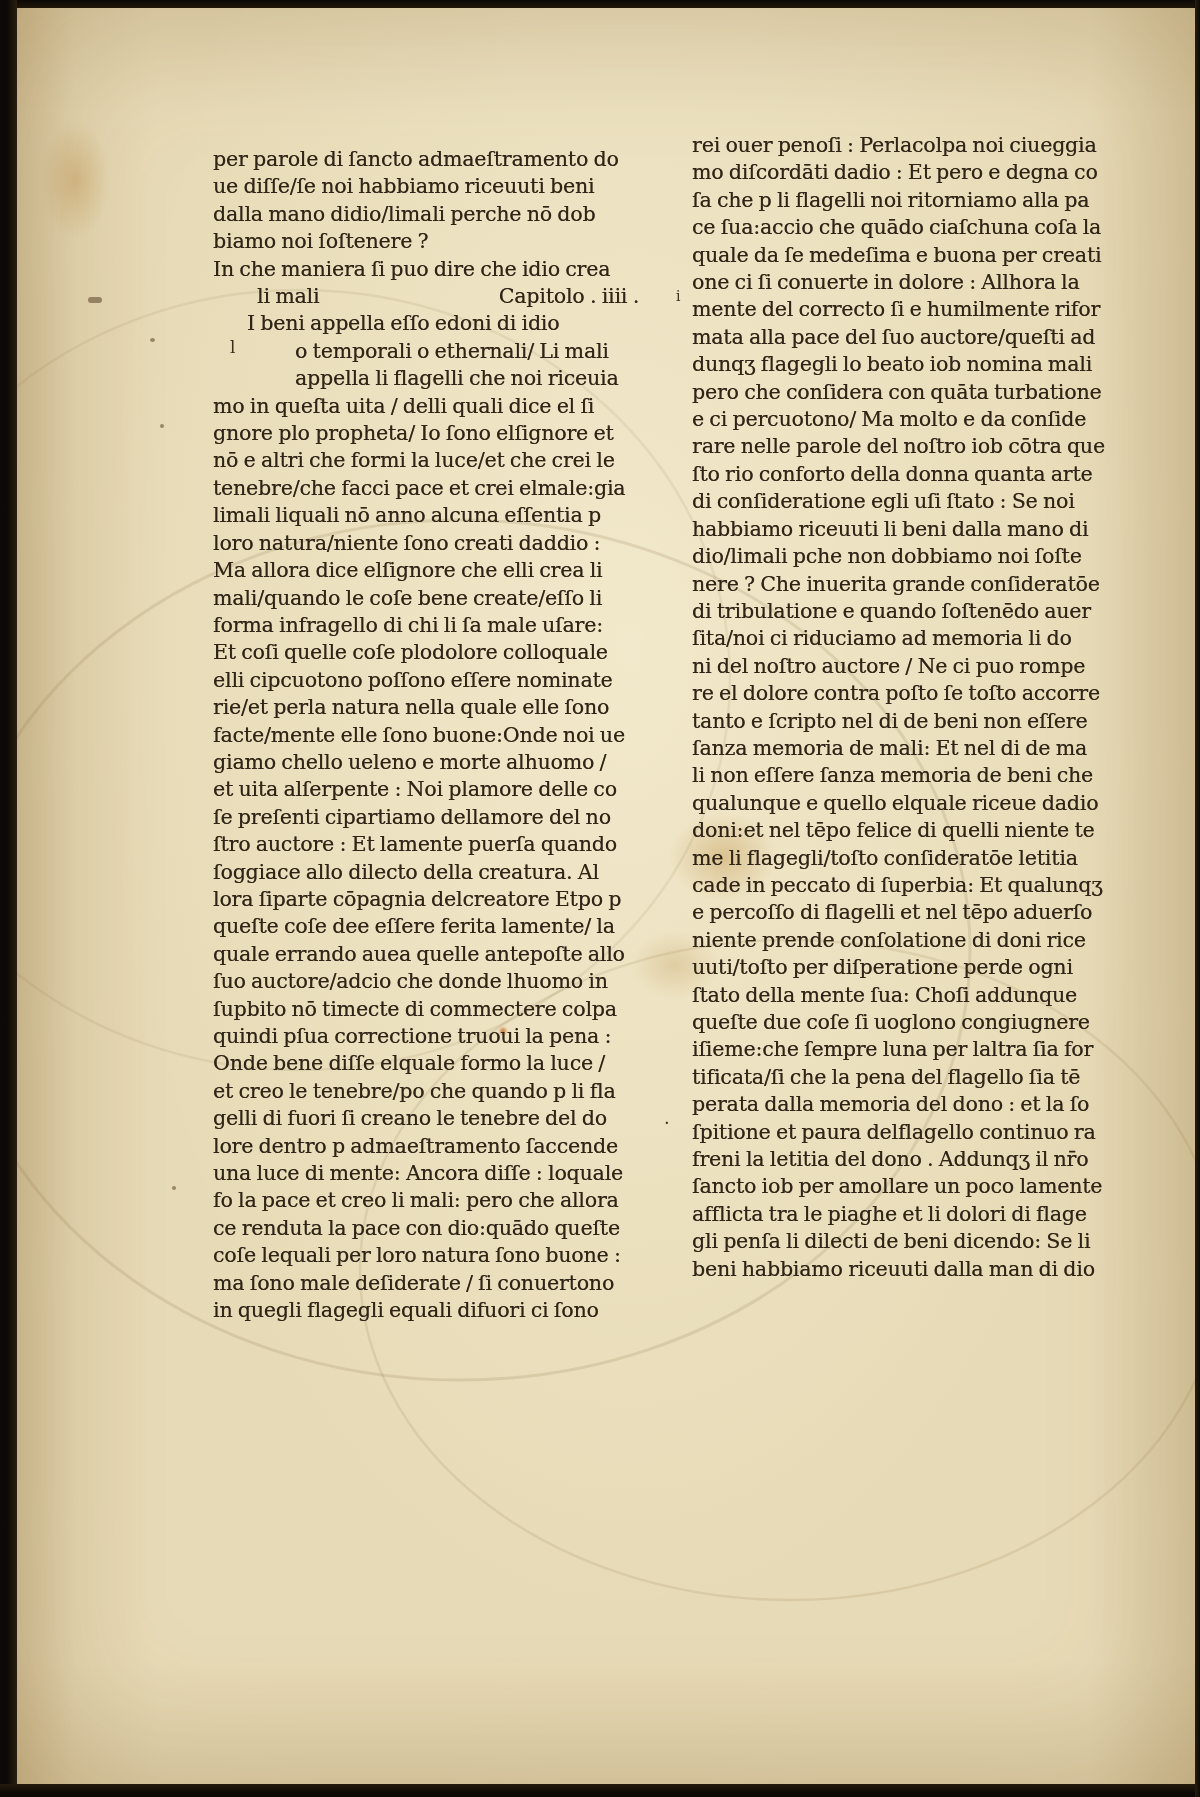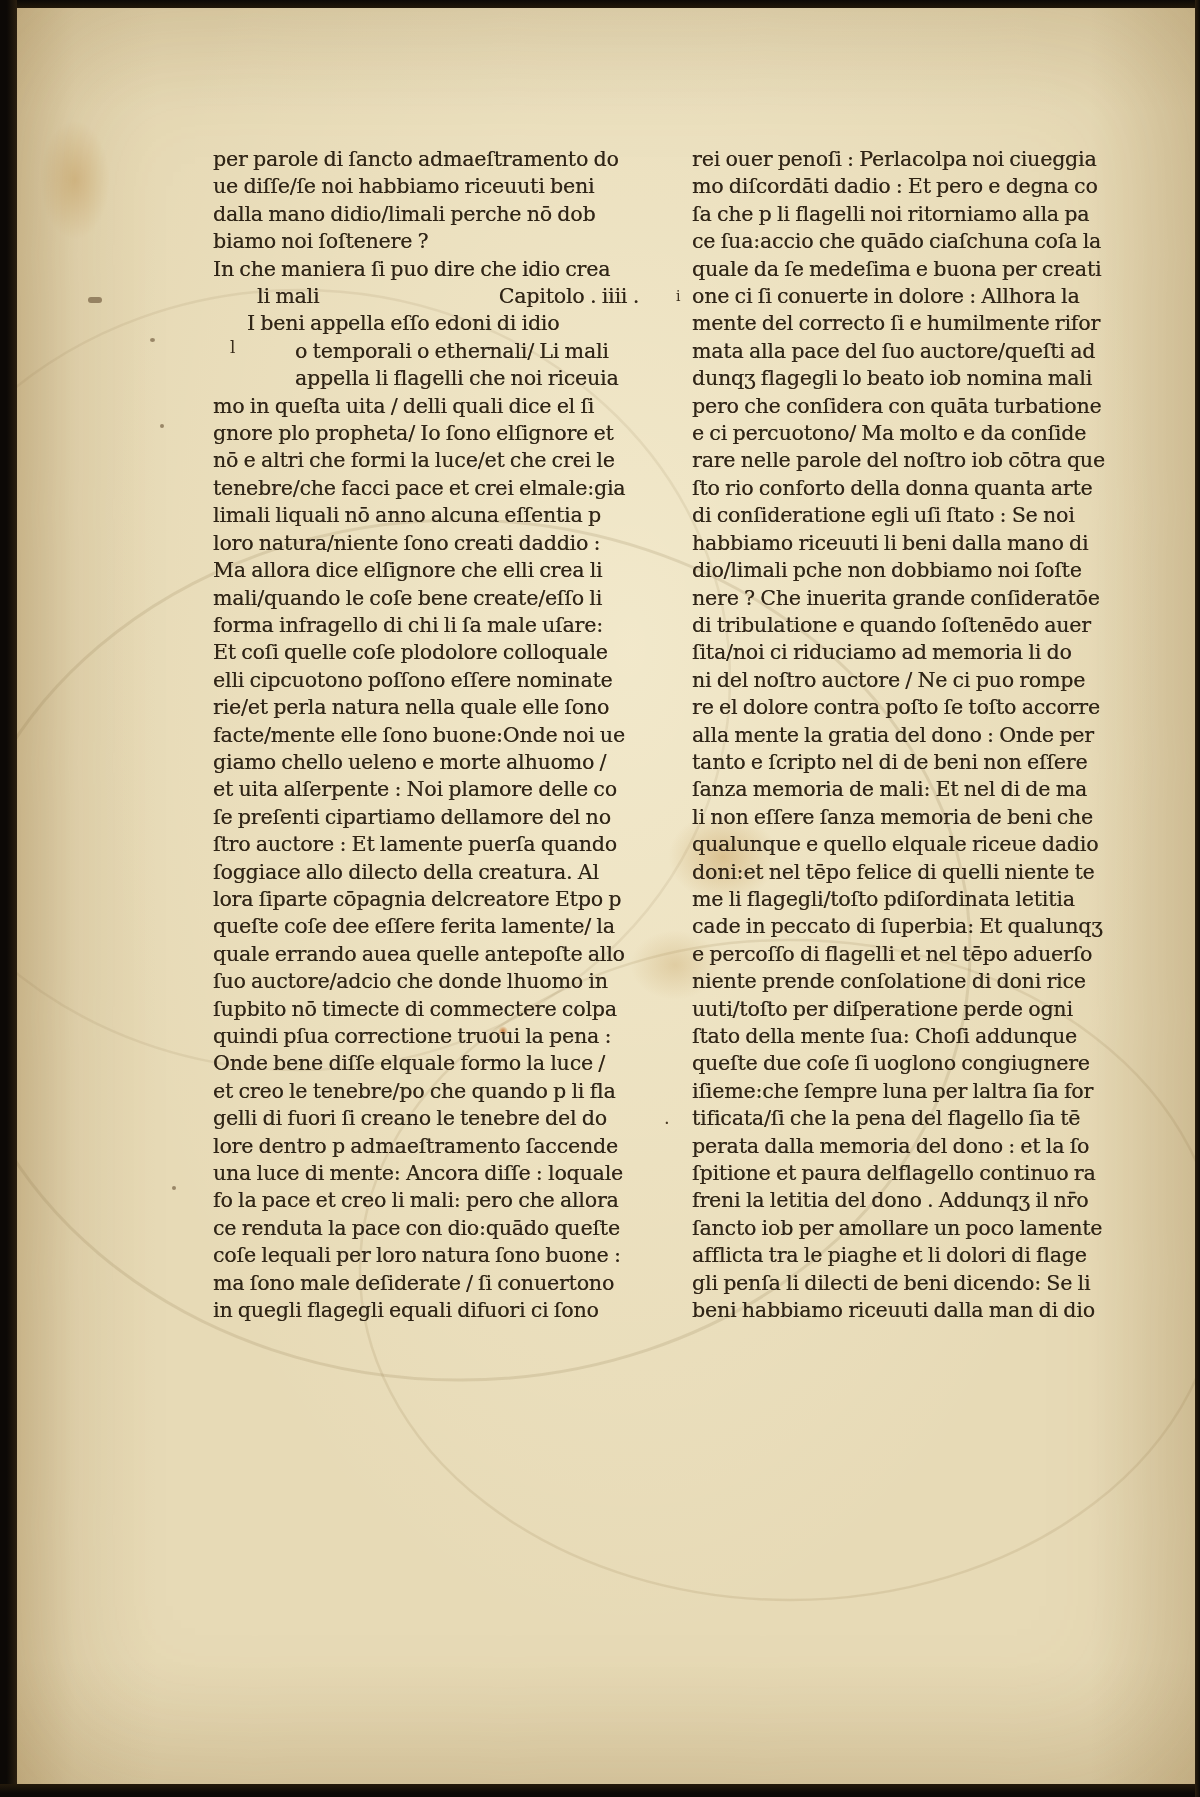--- a/index.html
+++ b/index.html
@@ -109,21 +109,21 @@
         <div class="tline">lore dentro p admaeſtramento  ſaccende</div>
         <div class="tline">una luce di mente: Ancora diſſe : loquale</div>
         <div class="tline">fo la pace et creo li mali:  pero che allora</div>
         <div class="tline">ce renduta la pace con dio:quādo queſte</div>
         <div class="tline">coſe lequali per loro natura ſono buone :</div>
         <div class="tline">ma ſono male deſiderate / ſi conuertono</div>
         <div class="tline">in quegli flagegli equali difuori  ci ſono</div>
       </div>
   </div>
 
-  <div class="column" style="left:692px;top:146px;">
+  <div class="column" style="left:692px;top:132px;">
     <div>
         <div class="tline">rei ouer penoſi : Perlacolpa noi ciueggia</div>
         <div class="tline">mo diſcordāti dadio : Et pero e degna co</div>
         <div class="tline">ſa che p li flagelli noi ritorniamo alla pa</div>
         <div class="tline">ce ſua:accio che quādo ciaſchuna coſa la</div>
         <div class="tline">quale da ſe medeſima e buona  per creati</div>
         <div class="tline">one ci ſi conuerte in dolore :  Allhora  la</div>
         <div class="tline">mente del correcto ſi e humilmente rifor</div>
         <div class="tline">mata alla pace del ſuo auctore/queſti ad</div>
         <div class="tline">dunqʒ flagegli lo beato iob nomina mali</div>
@@ -132,27 +132,26 @@
         <div class="tline">rare nelle parole del noſtro iob cōtra que</div>
         <div class="tline">ſto rio conforto della donna quanta  arte</div>
         <div class="tline">di conſideratione egli uſi ſtato : Se noi</div>
         <div class="tline">habbiamo riceuuti li beni  dalla mano di</div>
         <div class="tline">dio/limali pche non dobbiamo noi ſoſte</div>
         <div class="tline">nere ? Che inuerita grande conſideratōe</div>
         <div class="tline">di tribulatione e quando ſoſtenēdo  auer</div>
         <div class="tline">ſita/noi ci riduciamo  ad memoria  li do</div>
         <div class="tline">ni del noſtro auctore  /  Ne ci puo rompe</div>
         <div class="tline">re el dolore contra poſto ſe toſto accorre</div>
-        <div class="tline">alla mente la gratia del dono :  Onde per</div>
         <div class="tline">tanto e ſcripto nel  di de beni non  eſſere</div>
         <div class="tline">ſanza memoria de mali:  Et nel di de ma</div>
         <div class="tline">li non eſſere ſanza memoria  de beni  che</div>
         <div class="tline">qualunque e quello elquale riceue dadio</div>
         <div class="tline">doni:et nel tēpo felice di quelli niente te</div>
-        <div class="tline">me li flagegli/toſto pdiſordinata letitia</div>
+        <div class="tline">me li flagegli/toſto conſideratōe letitia</div>
         <div class="tline">cade in peccato di ſuperbia:  Et qualunqʒ</div>
         <div class="tline">e percoſſo di flagelli et nel tēpo aduerſo</div>
         <div class="tline">niente prende  conſolatione  di doni rice</div>
         <div class="tline">uuti/toſto per diſperatione perde  ogni</div>
         <div class="tline">ſtato della mente ſua:   Choſi  addunque</div>
         <div class="tline">queſte due coſe ſi uoglono  congiugnere</div>
         <div class="tline">iſieme:che ſempre luna per laltra ſia  for</div>
         <div class="tline">tificata/ſi che la pena  del flagello  ſia tē</div>
         <div class="tline">perata dalla memoria  del dono :  et la ſo</div>
         <div class="tline">ſpitione et paura delflagello continuo ra</div>

